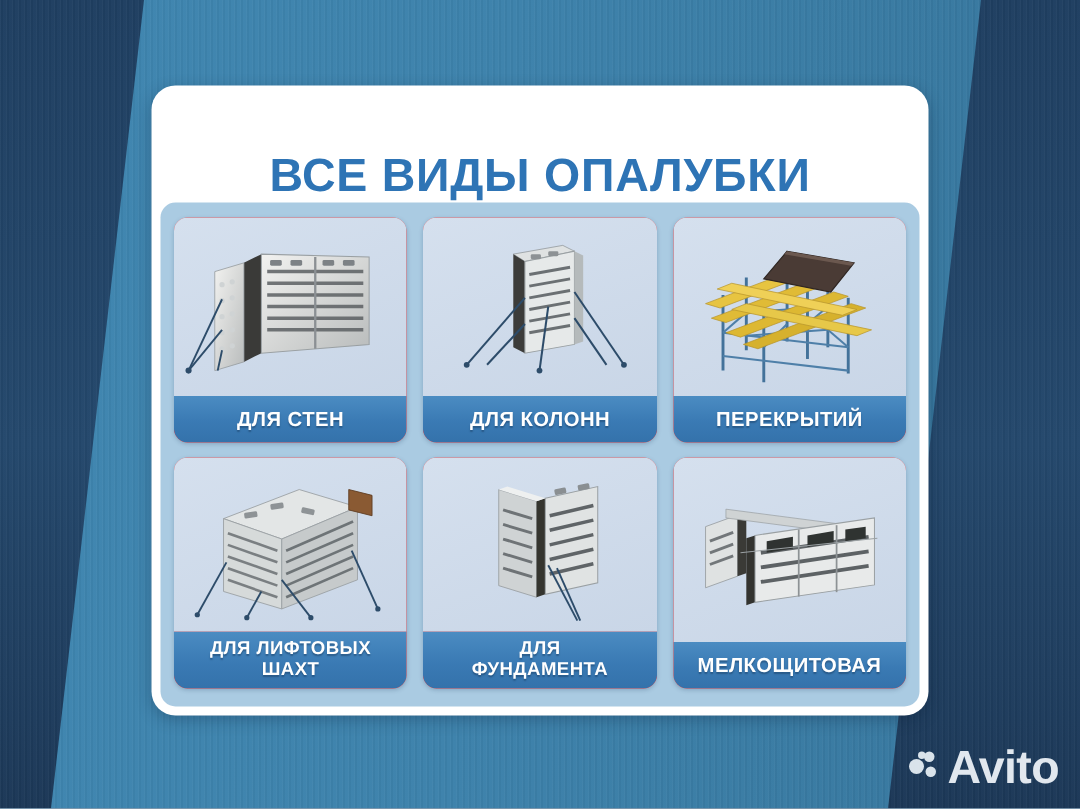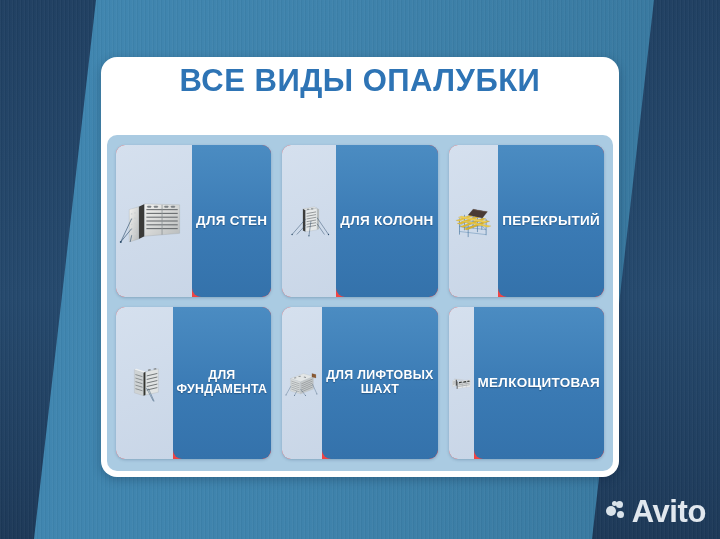--- a/index.html
+++ b/index.html
@@ -70,21 +70,21 @@
     overflow: hidden;
     z-index: 4;
     display: flex;
     flex-direction: column;
     padding: 6px;
   }
 
   .title-bar {
     flex: 0 0 72px;
     display: flex;
-    align-items: flex-start;
+    align-items: flex-end;
     justify-content: center;
     background: #ffffff;
   }
 
   .title-text {
     font-size: 31px;
     font-weight: bold;
     letter-spacing: 0.5px;
     color: #2e74b5;
     white-space: nowrap;
@@ -106,21 +106,21 @@
     display: flex;
     gap: 11px;
   }
 
   .card {
     flex: 1 1 0;
     background: #ef4444;
     border-radius: 9px;
     overflow: hidden;
     display: flex;
-    flex-direction: row;
+    flex-direction: column;
     box-shadow: 0 1px 3px rgba(25,55,90,0.25);
     position: relative;
   }
 
   .thumb {
     flex: 1 1 auto;
     position: relative;
     background: linear-gradient(160deg, #d5e0ee 0%, #c9d6e7 100%);
     overflow: hidden;
   }
@@ -334,20 +334,72 @@
           <div class="label">ПЕРЕКРЫТИЙ</div>
         </div>
       </div>
 
       <div class="row">
 
         <div class="card">
           <div class="thumb">
             <svg viewBox="0 0 160 120" preserveAspectRatio="xMidYMid meet">
 
+              <polygon points="34,42 86,22 126,34 74,56" fill="#e3e6e6" stroke="#9aa0a3" stroke-width="0.6"></polygon>
+
+              <polygon points="34,42 74,56 74,104 34,92" fill="#d6dada" stroke="#9aa0a3" stroke-width="0.6"></polygon>
+
+              <polygon points="74,56 126,34 126,84 74,104" fill="#c6cacb" stroke="#9aa0a3" stroke-width="0.6"></polygon>
+
+              <g stroke="#7a7f82" stroke-width="1.8">
+                <line x1="37" y1="52" x2="71" y2="64"></line>
+                <line x1="37" y1="60" x2="71" y2="72"></line>
+                <line x1="37" y1="68" x2="71" y2="80"></line>
+                <line x1="37" y1="76" x2="71" y2="88"></line>
+                <line x1="37" y1="84" x2="71" y2="96"></line>
+              </g>
+
+              <g stroke="#6e7477" stroke-width="1.8">
+                <line x1="77" y1="64" x2="123" y2="44"></line>
+                <line x1="77" y1="72" x2="123" y2="52"></line>
+                <line x1="77" y1="80" x2="123" y2="60"></line>
+                <line x1="77" y1="88" x2="123" y2="68"></line>
+                <line x1="77" y1="96" x2="123" y2="76"></line>
+              </g>
+
+              <g fill="#8e9396">
+                <rect x="48" y="38" width="9" height="4" rx="1" transform="rotate(-8 48 38)"></rect>
+                <rect x="66" y="32" width="9" height="4" rx="1" transform="rotate(-8 66 32)"></rect>
+                <rect x="88" y="34" width="9" height="4" rx="1" transform="rotate(12 88 34)"></rect>
+              </g>
+
+              <polygon points="120,22 136,26 136,40 120,36" fill="#8a5a33" stroke="#5e3d22" stroke-width="0.6"></polygon>
+
+              <g stroke="#2d4c6a" stroke-width="1.3" fill="none">
+                <line x1="36" y1="72" x2="16" y2="108"></line>
+                <line x1="60" y1="92" x2="50" y2="110"></line>
+                <line x1="74" y1="84" x2="94" y2="110"></line>
+                <line x1="122" y1="64" x2="140" y2="104"></line>
+              </g>
+              <g fill="#2d4c6a">
+                <circle cx="16" cy="108" r="1.8"></circle>
+                  <circle cx="50" cy="110" r="1.8"></circle>
+                <circle cx="94" cy="110" r="1.8"></circle>
+                  <circle cx="140" cy="104" r="1.8"></circle>
+              </g>
+            </svg>
+          </div>
+          <div class="label small">ДЛЯ ЛИФТОВЫХ
+ШАХТ</div>
+        </div>
+
+        <div class="card">
+          <div class="thumb">
+            <svg viewBox="0 0 160 120" preserveAspectRatio="xMidYMid meet">
+
               <polygon points="52,22 78,30 78,96 52,88" fill="#cfd3d4" stroke="#9aa0a3" stroke-width="0.6"></polygon>
               <g stroke="#6e7376" stroke-width="2">
                 <line x1="55" y1="36" x2="75" y2="42"></line>
                 <line x1="55" y1="46" x2="75" y2="52"></line>
                 <line x1="55" y1="56" x2="75" y2="62"></line>
                 <line x1="55" y1="66" x2="75" y2="72"></line>
                 <line x1="55" y1="76" x2="75" y2="82"></line>
               </g>
 
               <polygon points="78,30 84,28 84,94 78,96" fill="#35352f"></polygon>
@@ -368,72 +420,20 @@
               </g>
 
               <g stroke="#2d4c6a" stroke-width="1.3" fill="none">
                 <line x1="86" y1="74" x2="106" y2="112"></line>
                 <line x1="92" y1="76" x2="108" y2="112"></line>
               </g>
             </svg>
           </div>
           <div class="label small">ДЛЯ
 ФУНДАМЕНТА</div>
-        </div>
-
-        <div class="card">
-          <div class="thumb">
-            <svg viewBox="0 0 160 120" preserveAspectRatio="xMidYMid meet">
-
-              <polygon points="34,42 86,22 126,34 74,56" fill="#e3e6e6" stroke="#9aa0a3" stroke-width="0.6"></polygon>
-
-              <polygon points="34,42 74,56 74,104 34,92" fill="#d6dada" stroke="#9aa0a3" stroke-width="0.6"></polygon>
-
-              <polygon points="74,56 126,34 126,84 74,104" fill="#c6cacb" stroke="#9aa0a3" stroke-width="0.6"></polygon>
-
-              <g stroke="#7a7f82" stroke-width="1.8">
-                <line x1="37" y1="52" x2="71" y2="64"></line>
-                <line x1="37" y1="60" x2="71" y2="72"></line>
-                <line x1="37" y1="68" x2="71" y2="80"></line>
-                <line x1="37" y1="76" x2="71" y2="88"></line>
-                <line x1="37" y1="84" x2="71" y2="96"></line>
-              </g>
-
-              <g stroke="#6e7477" stroke-width="1.8">
-                <line x1="77" y1="64" x2="123" y2="44"></line>
-                <line x1="77" y1="72" x2="123" y2="52"></line>
-                <line x1="77" y1="80" x2="123" y2="60"></line>
-                <line x1="77" y1="88" x2="123" y2="68"></line>
-                <line x1="77" y1="96" x2="123" y2="76"></line>
-              </g>
-
-              <g fill="#8e9396">
-                <rect x="48" y="38" width="9" height="4" rx="1" transform="rotate(-8 48 38)"></rect>
-                <rect x="66" y="32" width="9" height="4" rx="1" transform="rotate(-8 66 32)"></rect>
-                <rect x="88" y="34" width="9" height="4" rx="1" transform="rotate(12 88 34)"></rect>
-              </g>
-
-              <polygon points="120,22 136,26 136,40 120,36" fill="#8a5a33" stroke="#5e3d22" stroke-width="0.6"></polygon>
-
-              <g stroke="#2d4c6a" stroke-width="1.3" fill="none">
-                <line x1="36" y1="72" x2="16" y2="108"></line>
-                <line x1="60" y1="92" x2="50" y2="110"></line>
-                <line x1="74" y1="84" x2="94" y2="110"></line>
-                <line x1="122" y1="64" x2="140" y2="104"></line>
-              </g>
-              <g fill="#2d4c6a">
-                <circle cx="16" cy="108" r="1.8"></circle>
-                  <circle cx="50" cy="110" r="1.8"></circle>
-                <circle cx="94" cy="110" r="1.8"></circle>
-                  <circle cx="140" cy="104" r="1.8"></circle>
-              </g>
-            </svg>
-          </div>
-          <div class="label small">ДЛЯ ЛИФТОВЫХ
-ШАХТ</div>
         </div>
 
         <div class="card">
           <div class="thumb">
             <svg viewBox="0 0 160 120" preserveAspectRatio="xMidYMid meet">
 
               <polygon points="22,44 44,36 44,78 22,86" fill="#dfe2e2" stroke="#9aa0a3" stroke-width="0.6"></polygon>
               <polygon points="44,36 50,34 50,76 44,78" fill="#3a3a36"></polygon>
               <g stroke="#72777a" stroke-width="2">
                 <line x1="25" y1="54" x2="41" y2="48"></line>

